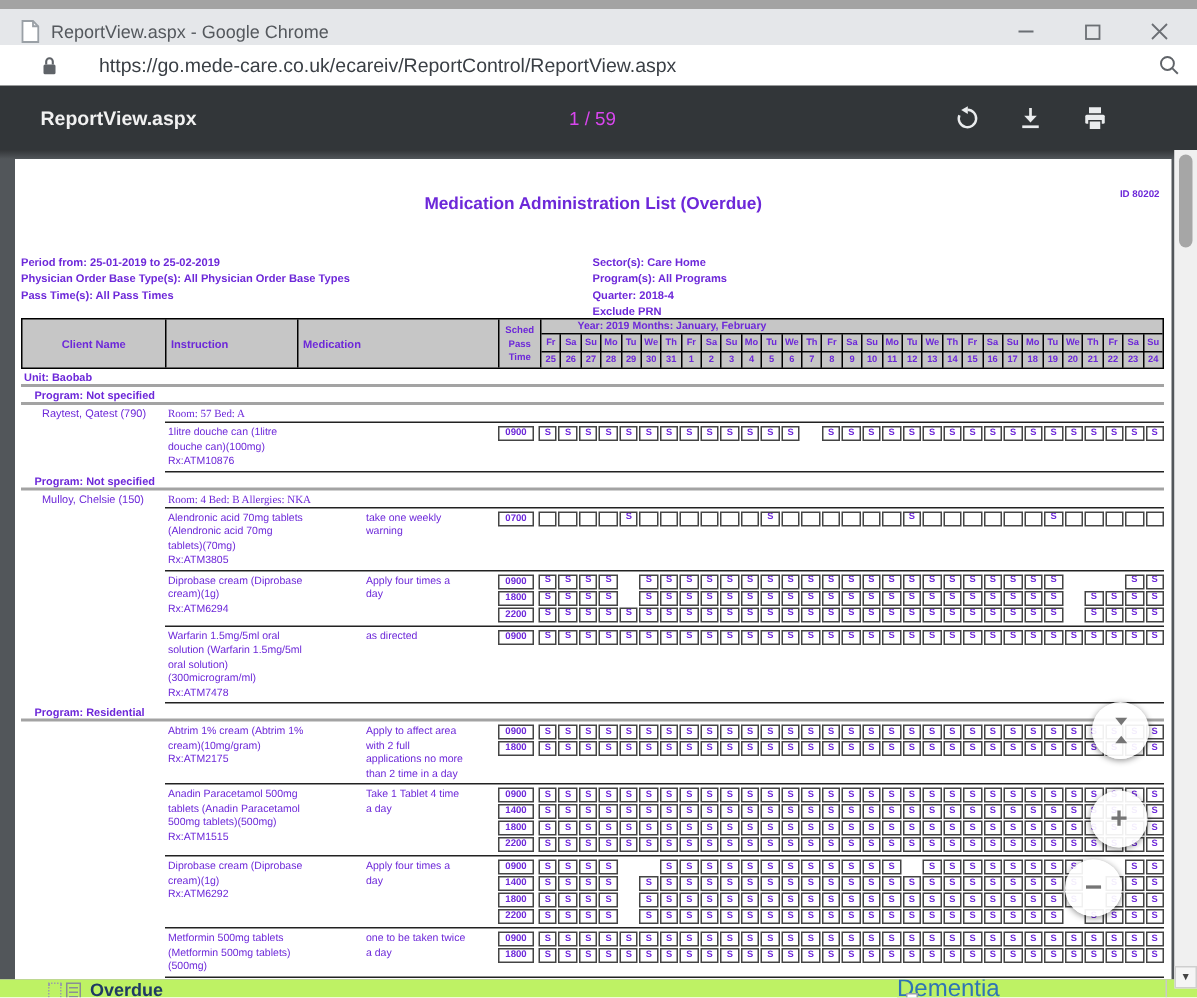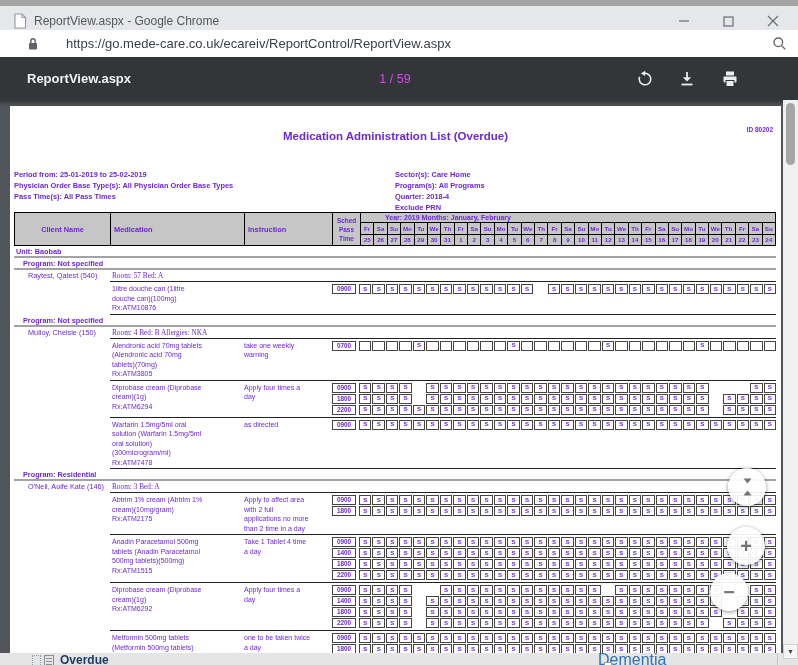--- a/index.html
+++ b/index.html
@@ -73,21 +73,21 @@
   .col-instr { width:88px; flex:none; }
   .tl { font-size:7px; line-height:9.5px; white-space:nowrap; }
   .col-grid { flex:1; }
   .srow { display:flex; height:10px; margin-bottom:1px; }
   .tbox { width:24px; flex:none; border:1px solid #444; font-size:6.4px; font-weight:600; text-align:center; line-height:8px; margin-right:3px; }
   .cells { flex:1; display:grid; grid-template-columns:repeat(31,1fr); gap:1px; }
   .c { border:1px solid #444; font-size:6.2px; font-weight:700; display:flex; align-items:center; justify-content:center; line-height:1; overflow:hidden; }
   .c.gap { border-color:transparent; }
 
   
-  .bottom-strip { position:absolute; top:653px; left:0; right:0; height:12px; background:#e5e5e5; overflow:hidden; z-index:30; }
+  .bottom-strip { position:absolute; top:653px; left:0; right:0; height:12px; background:#bef264; overflow:hidden; z-index:30; }
   .strip-icon1 { position:absolute; left:32px; top:2px; width:9px; height:12px; border:1px dotted #9aa0a6; }
   .strip-icon2 { position:absolute; left:44px; top:2px; width:10px; height:12px; border:1px solid #8a8f94; }
   .strip-icon2 i { display:block; height:1px; background:#8a8f94; margin:2px 1px 0 1px; }
   .overdue-label { position:absolute; left:60px; top:0; font-size:12px; font-weight:bold; color:#1f3a63; }
   .dementia-label { position:absolute; left:598px; top:-2px; font-size:16px; color:#2f74b5; text-decoration:underline; }
   .dementia-checkbox { position:absolute; left:604px; top:9px; width:8px; height:8px; border:1px solid #9aa0a6; background:#fff; }
   .strip-divider { position:absolute; left:777px; top:0; bottom:0; width:1px; background:#c9c9c9; }
   .parent-scroll-btn { position:absolute; left:783px; top:644px; width:15px; height:15px; background:#f5f5f5; border:1px solid #cfcfcf; z-index:40; display:flex; align-items:center; justify-content:center; font-size:7px; color:#444; }
 </style>
 </head>
@@ -172,22 +172,22 @@
       <div class="meta-right" id="meta-right">
           <div class="meta-line">Sector(s): Care Home</div>
           <div class="meta-line">Program(s): All Programs</div>
           <div class="meta-line">Quarter: 2018-4</div>
           <div class="meta-line">Exclude PRN</div>
         </div>
     </div>
     <div class="rpt-table">
       <div class="rpt-head">
         <div class="h-col h-client">Client Name</div>
+        <div class="h-col h-instr">Instruction</div>
         <div class="h-col h-med">Medication</div>
-        <div class="h-col h-instr">Instruction</div>
         <div class="h-col h-sched">
           <div>Sched</div>
           <div>Pass</div>
           <div>Time</div>
         </div>
         <div class="h-col h-days">
           <div class="h-months">Year: 2019 Months: January, February</div>
           <div class="dh-wrap">
             <div class="dh-grid" id="day-names">
                 <div class="dh">Fr</div>
@@ -254,21 +254,21 @@
                 <div class="dh">22</div>
                 <div class="dh">23</div>
                 <div class="dh">24</div>
               </div>
           </div>
         </div>
       </div>
       <div id="rpt-body">
           <div class="band unit">Unit: Baobab</div>
           <div class="band program">Program: Not specified</div>
-          <div class="client-band"><span class="client-name">Raytest, Qatest (540)</span><span class="client-details">Room: 57   Bed: A</span></div>
+          <div class="client-band"><span class="client-name">Raytest, Qatest (790)</span><span class="client-details">Room: 57   Bed: A</span></div>
           <div class="med-row">
             <div class="col-client"></div>
             <div class="col-med">
               <div class="tl">1litre douche can (1litre</div>
               <div class="tl">douche can)(100mg)</div>
               <div class="tl">Rx:ATM10876</div>
             </div>
             <div class="col-instr"></div>
             <div class="col-grid">
               <div class="srow">
@@ -529,21 +529,20 @@
                   <div class="c">S</div>
                   <div class="c">S</div>
                   <div class="c">S</div>
                   <div class="c">S</div>
                   <div class="c">S</div>
                 </div>
               </div>
             </div>
           </div>
           <div class="band program">Program: Residential</div>
-          <div class="client-band"><span class="client-name">O'Neil, Aoife Kate (146)</span><span class="client-details">Room: 3   Bed: A</span></div>
           <div class="med-row">
             <div class="col-client"></div>
             <div class="col-med">
               <div class="tl">Abtrim 1% cream (Abtrim 1%</div>
               <div class="tl">cream)(10mg/gram)</div>
               <div class="tl">Rx:ATM2175</div>
             </div>
             <div class="col-instr">
               <div class="tl">Apply to affect area</div>
               <div class="tl">with 2 full</div>

